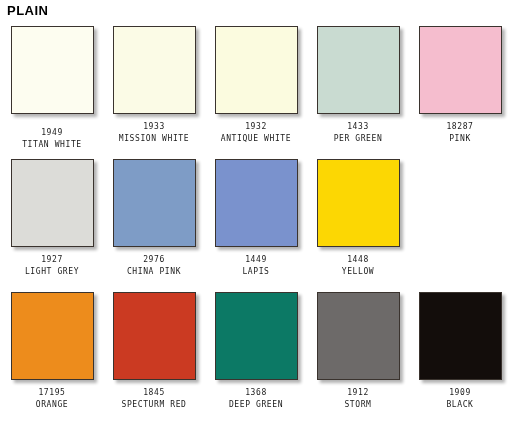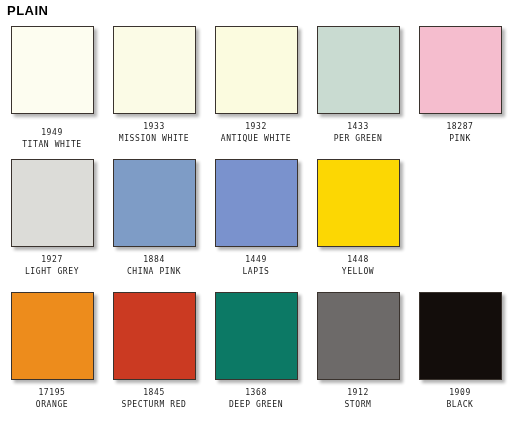--- a/index.html
+++ b/index.html
@@ -138,21 +138,21 @@
       <div class="swatch-chip-wrap">
         <div class="swatch-chip" style="background-color: rgb(220, 220, 216); border-color: rgb(58, 51, 46);"></div>
       </div>
       <div class="swatch-code" style="color: rgb(26, 26, 26);">1927</div>
       <div class="swatch-name" style="color: rgb(26, 26, 26);">LIGHT GREY</div>
     </div>
     <div class="swatch-cell">
       <div class="swatch-chip-wrap">
         <div class="swatch-chip" style="background-color: rgb(126, 156, 198); border-color: rgb(58, 51, 46);"></div>
       </div>
-      <div class="swatch-code" style="color: rgb(26, 26, 26);">1884</div>
+      <div class="swatch-code" style="color: rgb(26, 26, 26);">2976</div>
       <div class="swatch-name" style="color: rgb(26, 26, 26);">CHINA PINK</div>
     </div>
     <div class="swatch-cell">
       <div class="swatch-chip-wrap">
         <div class="swatch-chip" style="background-color: rgb(122, 146, 205); border-color: rgb(58, 51, 46);"></div>
       </div>
       <div class="swatch-code" style="color: rgb(26, 26, 26);">1449</div>
       <div class="swatch-name" style="color: rgb(26, 26, 26);">LAPIS</div>
     </div>
     <div class="swatch-cell">

